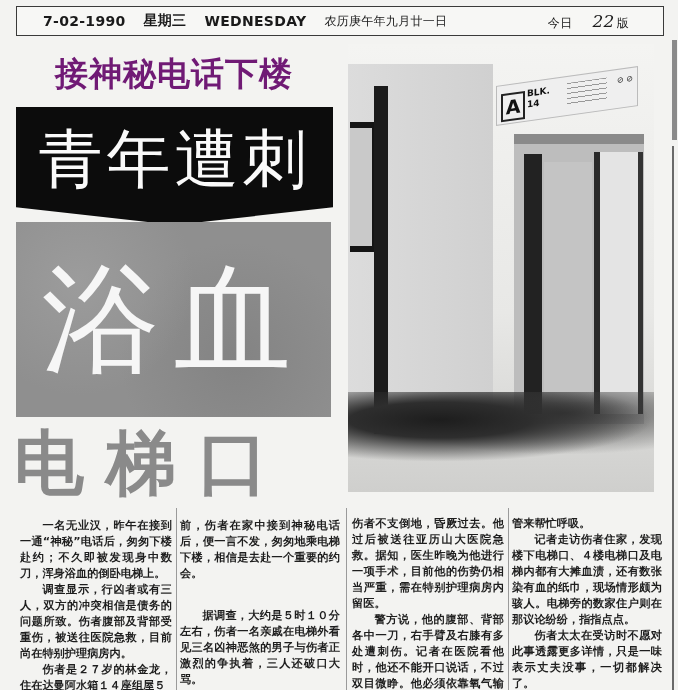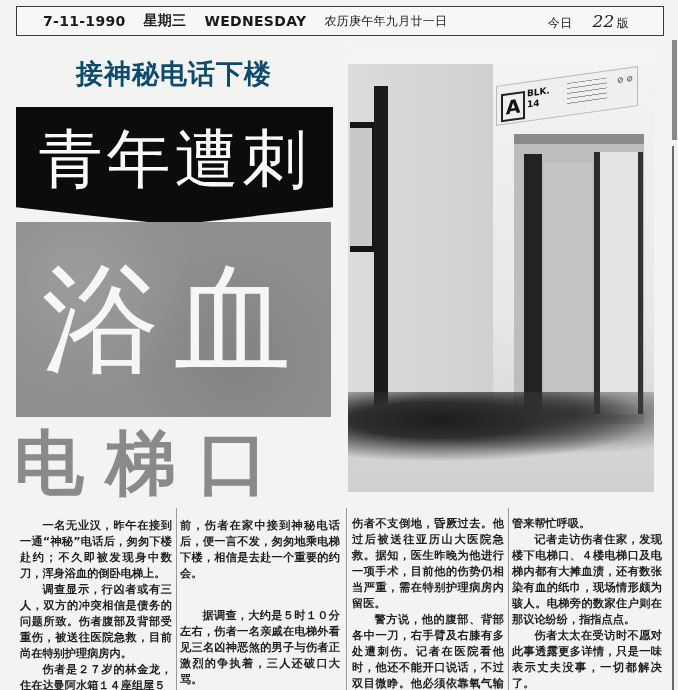--- a/index.html
+++ b/index.html
@@ -17,21 +17,21 @@
   }
   .dateline span { margin-right:18px; }
   .dateline .lunar { font-weight:normal; font-size:12px; }
   .dateline .page { margin-left:auto; margin-right:0; font-weight:normal; font-size:12px; }
   .dateline .page .num { font-family:"DejaVu Serif", serif; font-style:italic; font-size:17px; margin:16px 2px; }
   .right-rule { position:absolute; left:672px; top:40px; width:5px; height:100px; background:#8a8a8a; }
   .right-rule2 { position:absolute; left:672px; top:146px; width:2px; height:544px; background:#6a6a6a; }
 
   .kicker {
     position:absolute; left:14px; top:52px; width:320px; height:44px;
-    text-align:center; font-size:27px; font-weight:bold; color:#0c4a6e;
+    text-align:center; font-size:33px; font-weight:bold; color:#701a75;
     letter-spacing:1px; line-height:44px;
   }
   .banner-black {
     position:absolute; left:16px; top:107px; width:317px; height:118px;
     background:#0c0c0c;
     clip-path:polygon(0 0,100% 0,100% 85%,50% 100%,0 85%);
     color:#fafafa; text-align:center; font-size:64px; line-height:104px;
     letter-spacing:4px; font-weight:normal;
   }
   .banner-grey {
@@ -81,21 +81,21 @@
   .col1 { left:20px; width:152px; }
   .col2 { left:180px; width:160px; }
   .col3 { left:352px; width:152px; top:516px; }
   .col4 { left:512px; width:150px; top:516px; }
   .col-div { position:absolute; top:508px; width:1px; height:182px; background:#9a9a9a; }
 </style>
 </head>
 <body>
 
 <div class="dateline">
-  <span>7-11-1990</span>
+  <span>7-02-1990</span>
   <span>星期三</span>
   <span>WEDNESDAY</span>
   <span class="lunar">农历庚午年九月廿一日</span>
   <span class="page"><span>今日</span><span class="num">22</span><span>版</span></span>
 </div>
 <div class="right-rule"></div>
 <div class="right-rule2"></div>
 
 <div class="kicker">接神秘电话下楼</div>
 <div class="banner-black">青年遭刺</div>

